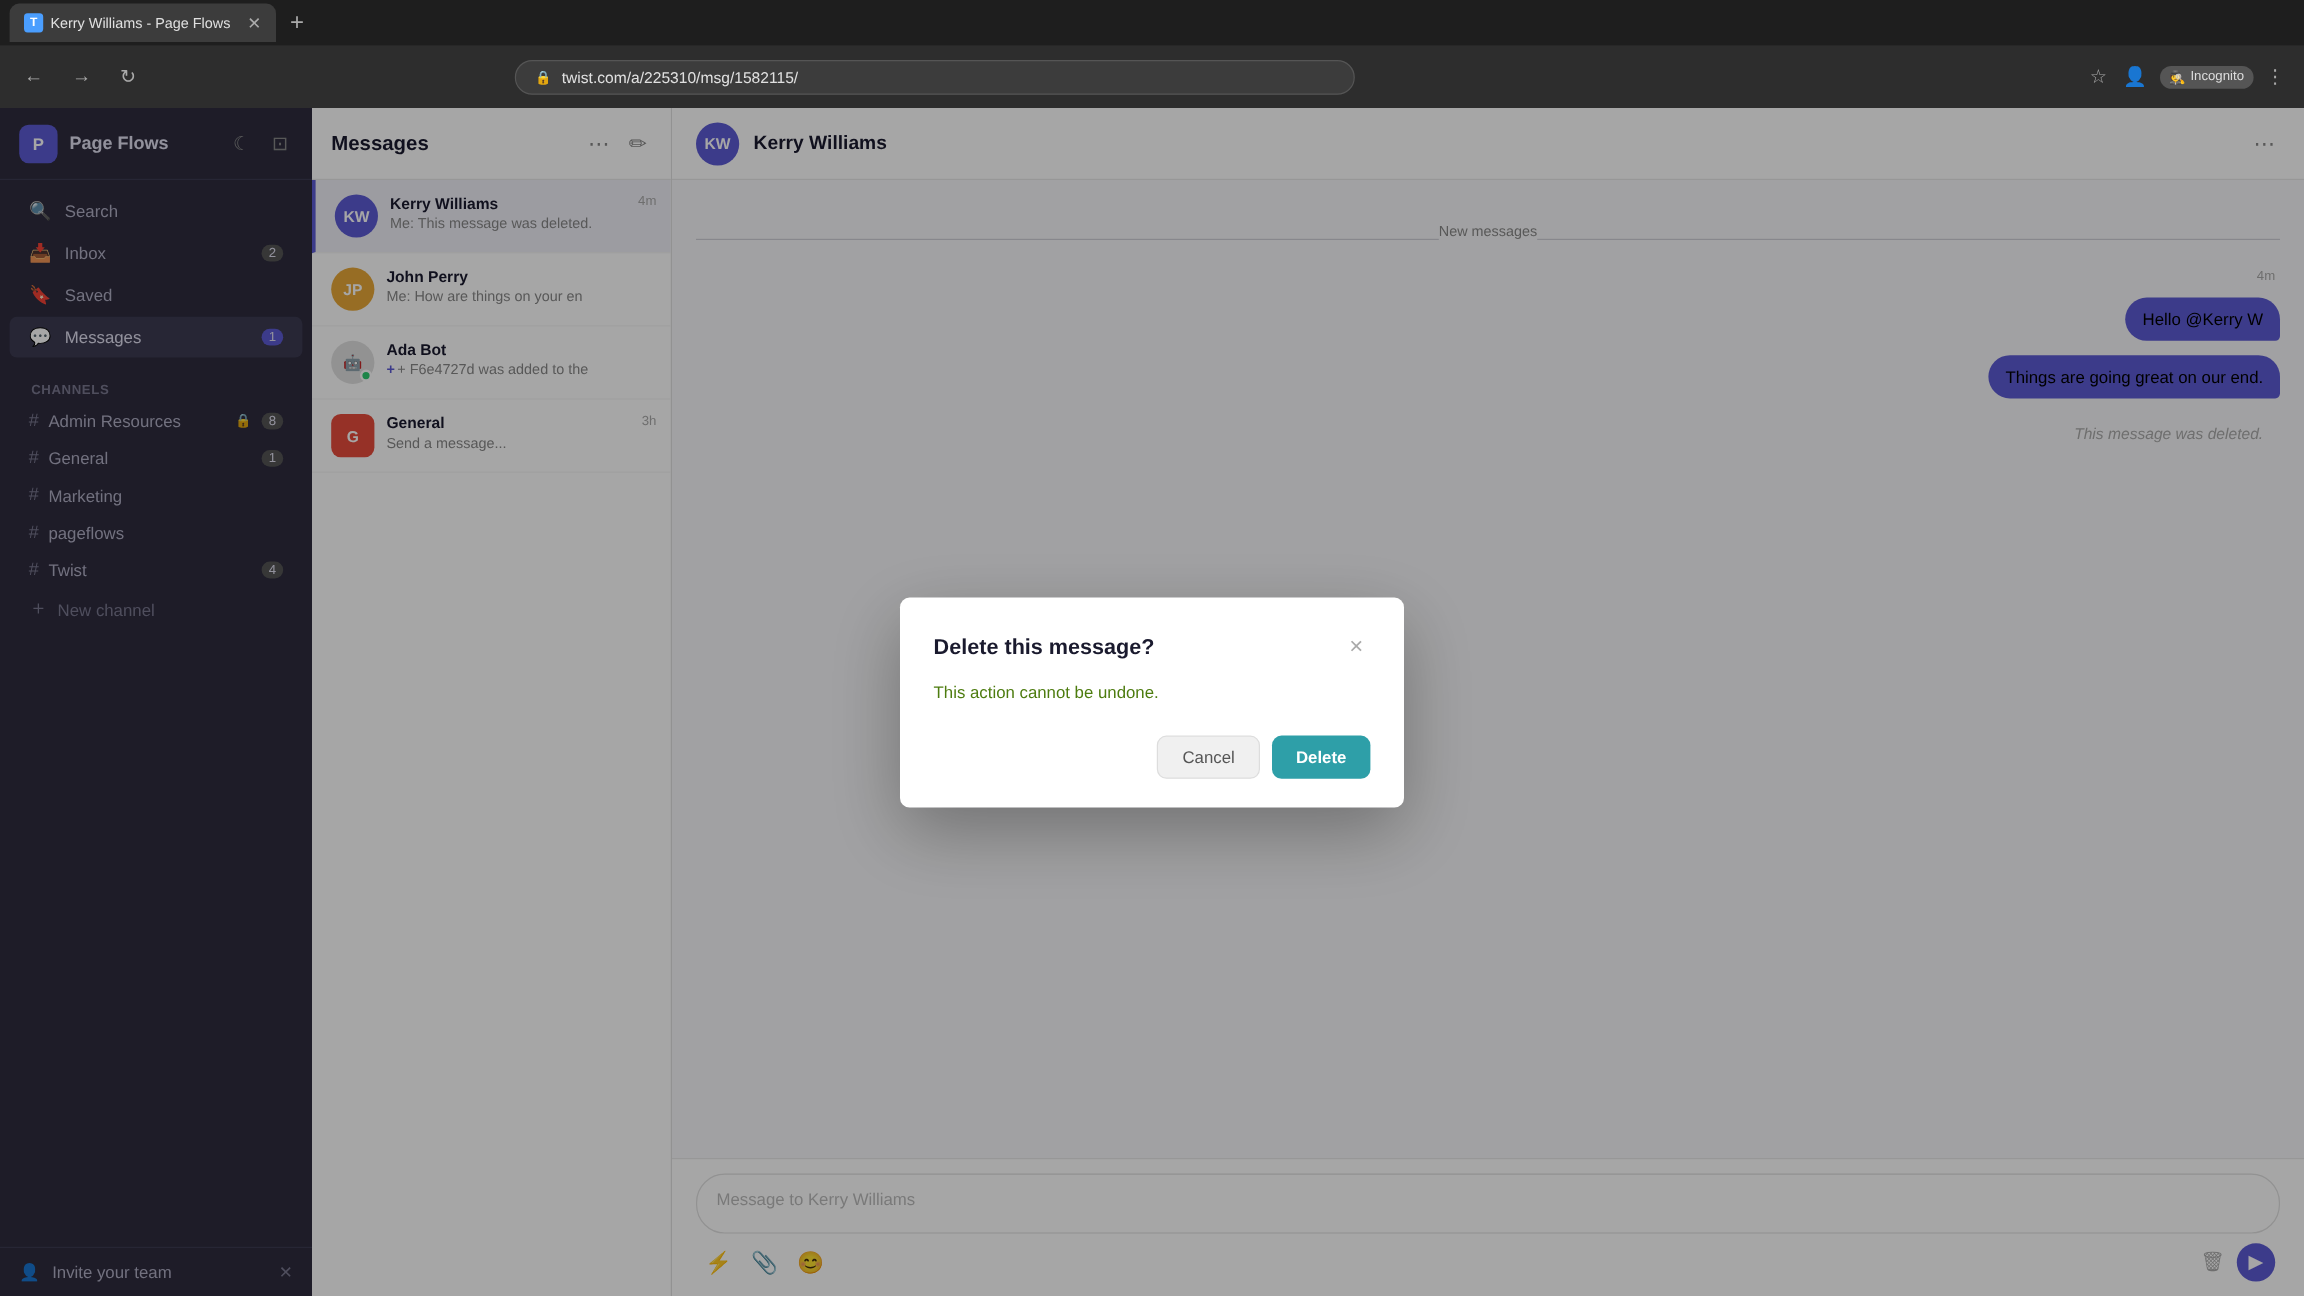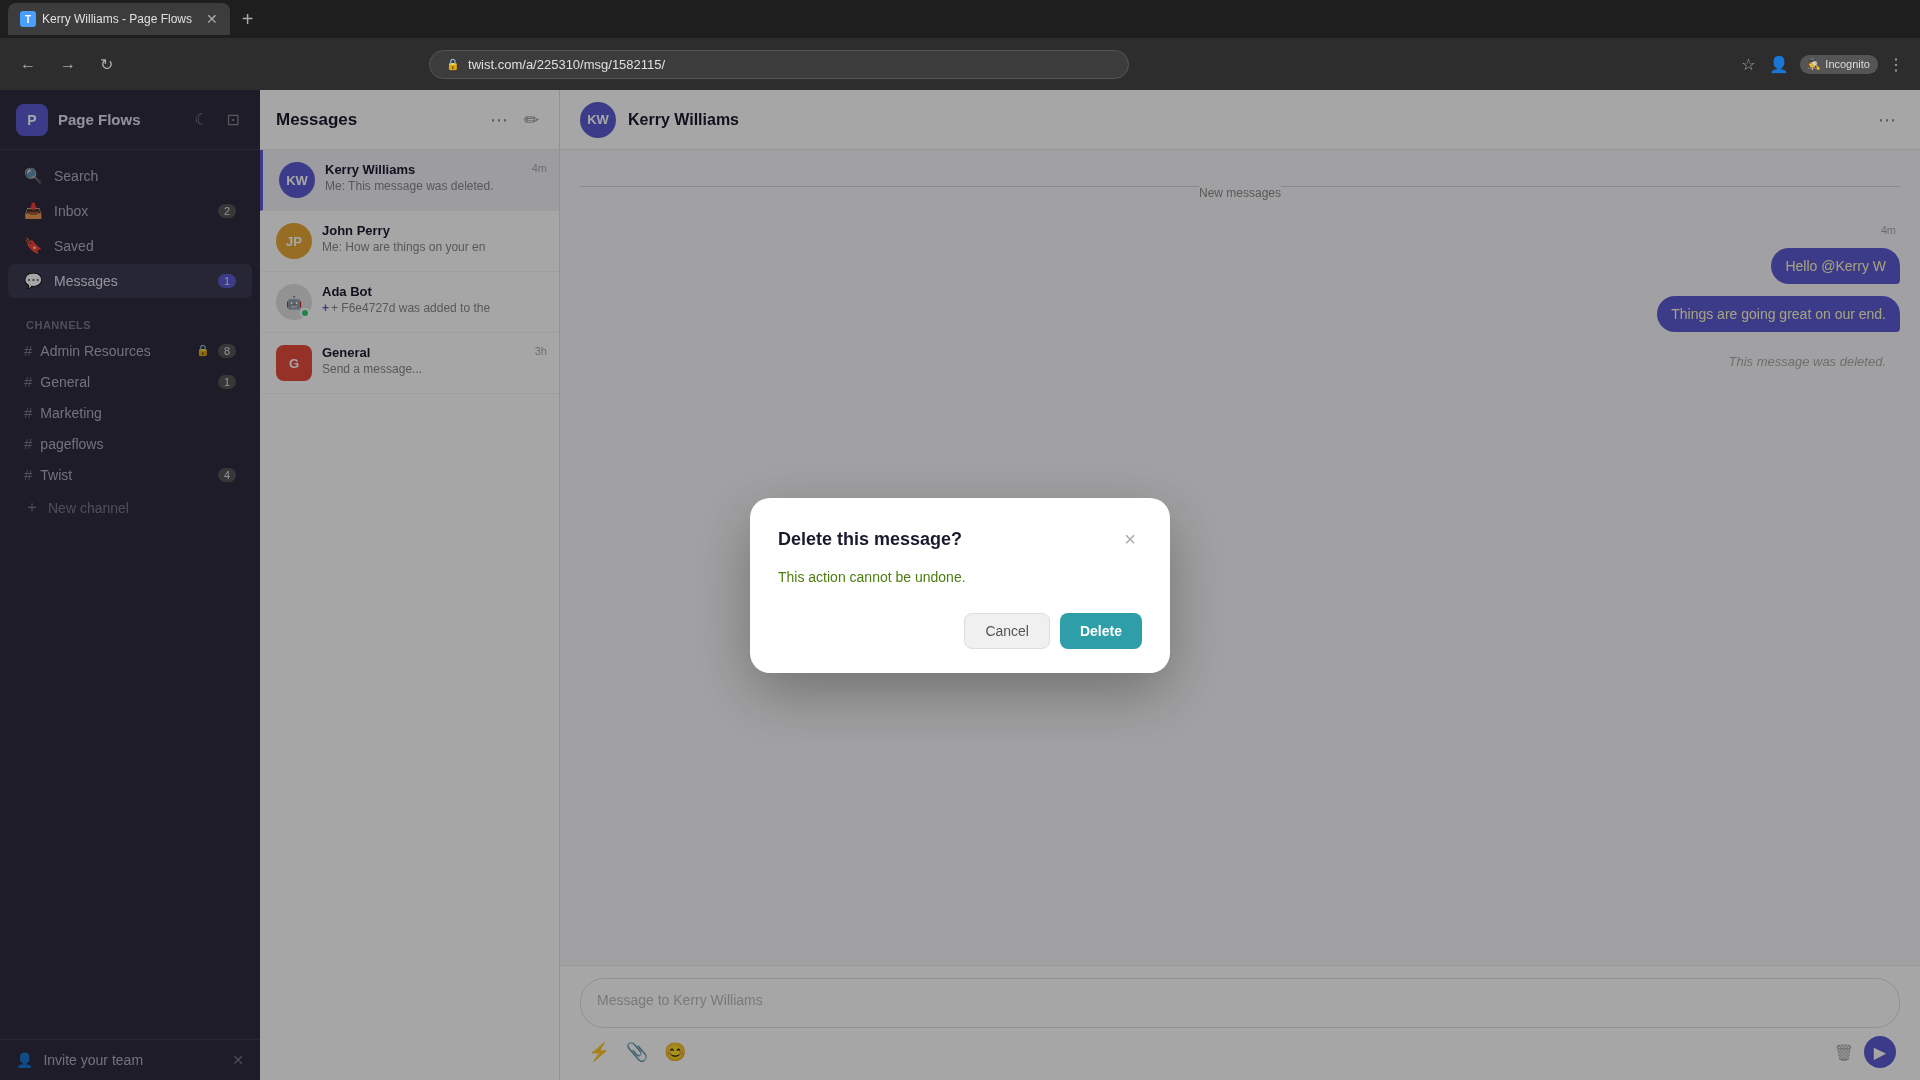--- a/index.html
+++ b/index.html
@@ -176,30 +176,30 @@
     }
     .chat-avatar { width: 36px; height: 36px; border-radius: 50%; background: #5d5bd4; color: white; display: flex; align-items: center; justify-content: center; font-weight: 600; font-size: 13px; }
     .chat-name { font-size: 16px; font-weight: 600; color: #1a1a2e; flex: 1; }
     .chat-actions { display: flex; gap: 6px; }
     .chat-action-btn { background: none; border: none; color: #888; cursor: pointer; font-size: 18px; padding: 4px; border-radius: 4px; }
 
     .chat-messages {
       flex: 1; padding: 20px; overflow-y: auto; display: flex; flex-direction: column; gap: 8px;
     }
     .new-messages-divider {
-      display: flex; align-items: flex-start; margin: 16px 0;
+      display: flex; align-items: flex-end; margin: 16px 0;
     }
     .divider-line { flex: 1; height: 1px; background: #d0d0d8; }
     .divider-label { font-size: 12px; color: #888; font-weight: 500; }
 
     .chat-bubble {
       display: flex; justify-content: flex-end; margin-bottom: 4px;
     }
     .bubble-text {
-      background: #5d5bd4; color: #fef9c3; padding: 10px 14px;
+      background: #5d5bd4; color: #000000; padding: 10px 14px;
       border-radius: 18px 18px 4px 18px; font-size: 14px; max-width: 60%;
     }
     .bubble-deleted {
       background: none; color: #aaa; font-style: italic;
       padding: 10px 14px; font-size: 13px;
     }
     .bubble-time { font-size: 11px; color: #aaa; text-align: right; margin-bottom: 4px; margin-right: 4px; }
 
     .chat-input-area {
       padding: 12px 20px; background: white; border-top: 1px solid #e8e8e8;
@@ -221,21 +221,21 @@
     }
     .delete-btn { background: none; border: none; color: #aaa; cursor: pointer; font-size: 16px; padding: 4px; }
 
     
     .overlay {
       position: fixed; top: 90px; left: 0; right: 0; bottom: 0;
       background: rgba(0,0,0,0.35); z-index: 100;
       display: flex; align-items: center; justify-content: center;
     }
     .modal {
-      background: white; border-radius: 20px; padding: 28px 28px 24px;
+      background: white; border-radius: 8px; padding: 28px 28px 24px;
       width: 420px; box-shadow: 0 20px 60px rgba(0,0,0,0.3);
       position: relative; z-index: 101;
     }
     .modal-header {
       display: flex; align-items: center; justify-content: space-between; margin-bottom: 16px;
     }
     .modal-title { font-size: 18px; font-weight: 600; color: #1a1a2e; }
     .modal-close { background: none; border: none; color: #aaa; cursor: pointer; font-size: 20px; padding: 2px 6px; border-radius: 4px; }
     .modal-body { font-size: 14px; color: #4d7c0f; margin-bottom: 28px; }
     .modal-footer { display: flex; justify-content: flex-end; gap: 10px; }

